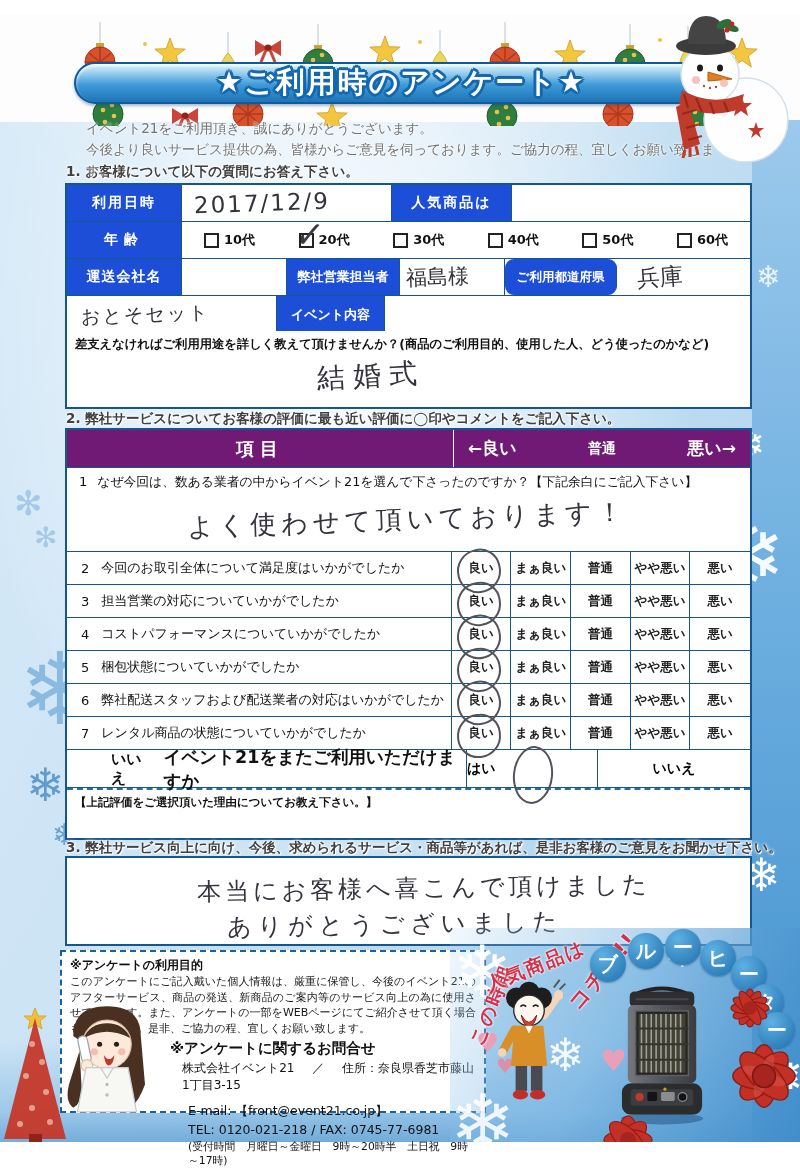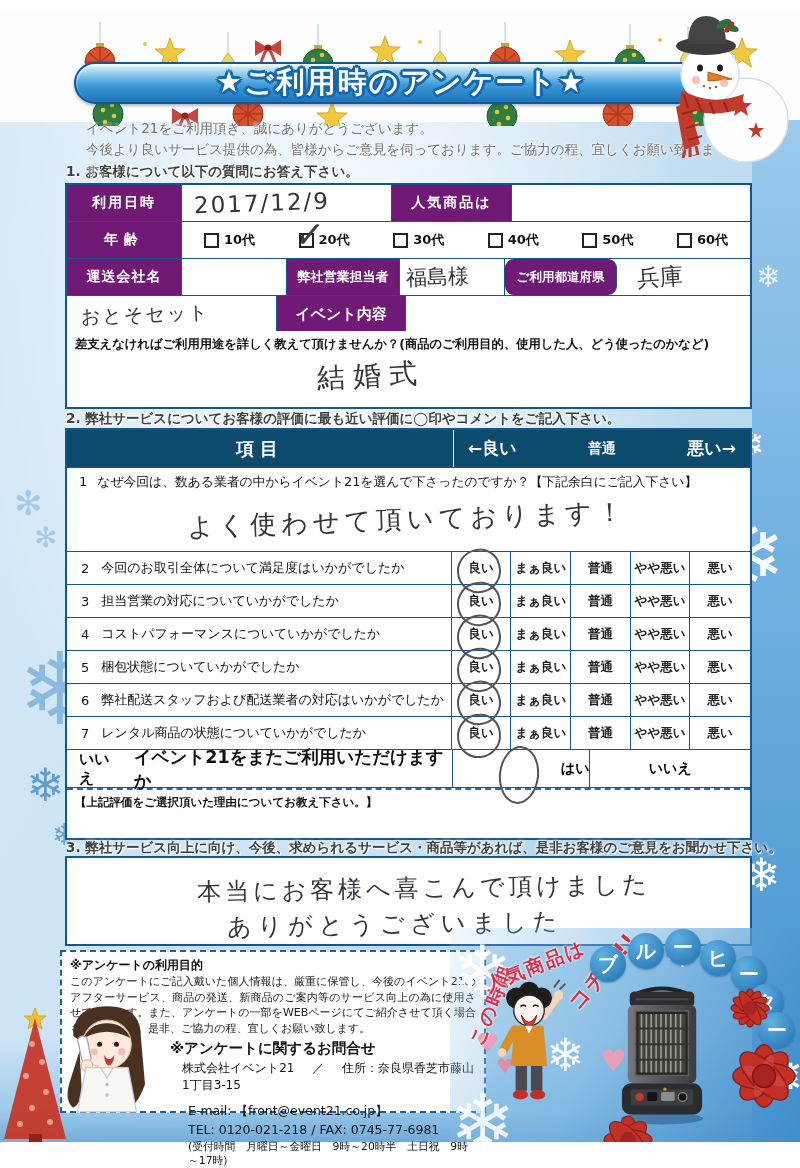--- a/index.html
+++ b/index.html
@@ -35,54 +35,54 @@
 
   .sec-head { position:absolute; font-size:13.5px; font-weight:bold; color:#404040;
     text-shadow:0 0 3px #fff, 0 0 4px #fff, 1px 1px 0 #fff; z-index:5; }
 
   
   .tbl { position:absolute; left:65px; width:687px; border:2px solid #14568e; background:#fff; z-index:5; }
   .row { display:flex; border-bottom:1.5px solid #14568e; }
   .row:last-child { border-bottom:none; }
   .cell { border-right:1.5px solid #14568e; display:flex; align-items:center; }
   .cell:last-child { border-right:none; }
-  .lab { background:#701a75; color:#fff; font-weight:bold; font-size:14px;
+  .lab { background:#1d4ed8; color:#fff; font-weight:bold; font-size:14px;
     justify-content:center; letter-spacing:2px; }
   .hand { color:#33333b; transform:rotate(-2deg); white-space:nowrap; }
 
   .t1-row { height:37px; }
   .age-row { justify-content:space-between; padding:0 22px; flex:1; }
   .ck { display:flex; align-items:center; gap:5px; position:relative; }
   .ckbox { width:15px; height:15px; border:2px solid #222; background:#fff; position:relative; }
   .ckmark { position:absolute; left:-4px; top:-18px; font-size:30px; color:#3a3a40;
     transform:rotate(12deg) scale(1,1.4); transform-origin:center; font-weight:bold; pointer-events:none; }
   .cklabel { font-size:13px; font-weight:bold; color:#111; }
 
   .purpose-box { position:absolute; left:65px; top:331px; width:687px; height:78px;
     border:2px solid #14568e; border-top:none; background:#fff; z-index:5; padding:5px 8px; }
   .purpose-q { font-size:12.3px; font-weight:bold; color:#111; }
 
   
-  .t2-head { height:38px; background:#0c4a6e; color:#fff; font-weight:bold; }
+  .t2-head { height:38px; background:#701a75; color:#fff; font-weight:bold; }
   .t2-head .item { width:387px; justify-content:center; font-size:18px; letter-spacing:6px; }
   .t2-head .scale { flex:1; display:flex; align-items:center; justify-content:space-between; padding:0 14px; }
   .t2-head .scale .g { font-size:17px; font-weight:bold; }
   .t2-head .scale .n { font-size:14px; font-weight:bold; }
   .q1row { display:block; height:84px; border-bottom:1.5px solid #14568e; padding:6px 8px; position:relative; }
   .qtext { font-size:12.8px; color:#111; display:flex; gap:10px; align-items:flex-start; }
   .qnum { font-size:13px; color:#111; padding-left:4px; }
   .ratrow { height:33px; }
   .ratrow .q { width:387px; padding-left:10px; gap:12px; font-size:13px; color:#111; }
   .opt { width:60px; justify-content:center; font-size:12.5px; font-weight:bold; color:#222;
     position:relative; overflow:visible; }
   .oval { position:absolute; left:5px; top:-3px; width:44px; height:44px; border:2px solid #53535b;
     border-radius:50% 46% 50% 48%; transform:rotate(-14deg); z-index:8; pointer-events:none; }
-  .yn-row { height:38px; }
+  .yn-row { height:38px;padding-left:32px; }
   .yn-row .q { width:387px; padding-left:8px; gap:10px; font-size:17.5px; font-weight:bold; color:#111; }
-  .yn { width:138px; justify-content:flex-end; font-size:14px; font-weight:bold; position:relative; }
+  .yn { width:138px; justify-content:flex-start; font-size:14px; font-weight:bold; position:relative; }
   .yn2 { width:160px; justify-content:center; font-size:14px; font-weight:bold; }
   .oval-yes { position:absolute; left:46px; top:-4px; width:40px; height:58px; border:2px solid #53535b;
     border-radius:50%; transform:rotate(6deg); z-index:8; }
   .reason { height:50px; border-top:2px dashed #2a6cab; padding:5px 8px; display:block; }
   .reason-note { font-size:11.5px; font-weight:bold; color:#111; }
 
   .s3-box { position:absolute; left:65px; top:856px; width:687px; height:90px;
     border:2px solid #14568e; background:#fff; z-index:5; }
 
   
@@ -272,21 +272,21 @@
       </div>
       <div class="cell lab" style="width:112px;font-size:12.5px;letter-spacing:0;border-radius:9px;">ご利用都道府県</div>
       <div class="cell" style="width:131px;padding-left:20px;">
         <span class="hand" style="font-size:23px;transform:rotate(-4deg);">兵庫</span>
       </div>
     </div>
     <div class="row t1-row">
       <div class="cell" style="width:210px;padding-left:14px;">
         <span class="hand" style="font-size:19px;letter-spacing:2px;">おとそセット</span>
       </div>
-      <div class="cell lab" style="width:129px;font-size:15px;letter-spacing:0;">イベント内容</div>
+      <div class="cell lab" style="width:108px;font-size:13px;letter-spacing:0;">イベント内容</div>
       <div class="cell" style="width:238px;"></div>
     </div>
   </div>
 
   <div class="purpose-box">
     <div class="purpose-q">差支えなければご利用用途を詳しく教えて頂けませんか？(商品のご利用目的、使用した人、どう使ったのかなど)</div>
     <div class="hand" style="position:absolute;left:250px;top:26px;font-size:28px;letter-spacing:8px;transform:rotate(-3deg);">結婚式</div>
   </div>
 
   <div class="sec-head" style="left:66px;top:410px;">2. 弊社サービスについてお客様の評価に最も近い評価に◯印やコメントをご記入下さい。</div>

